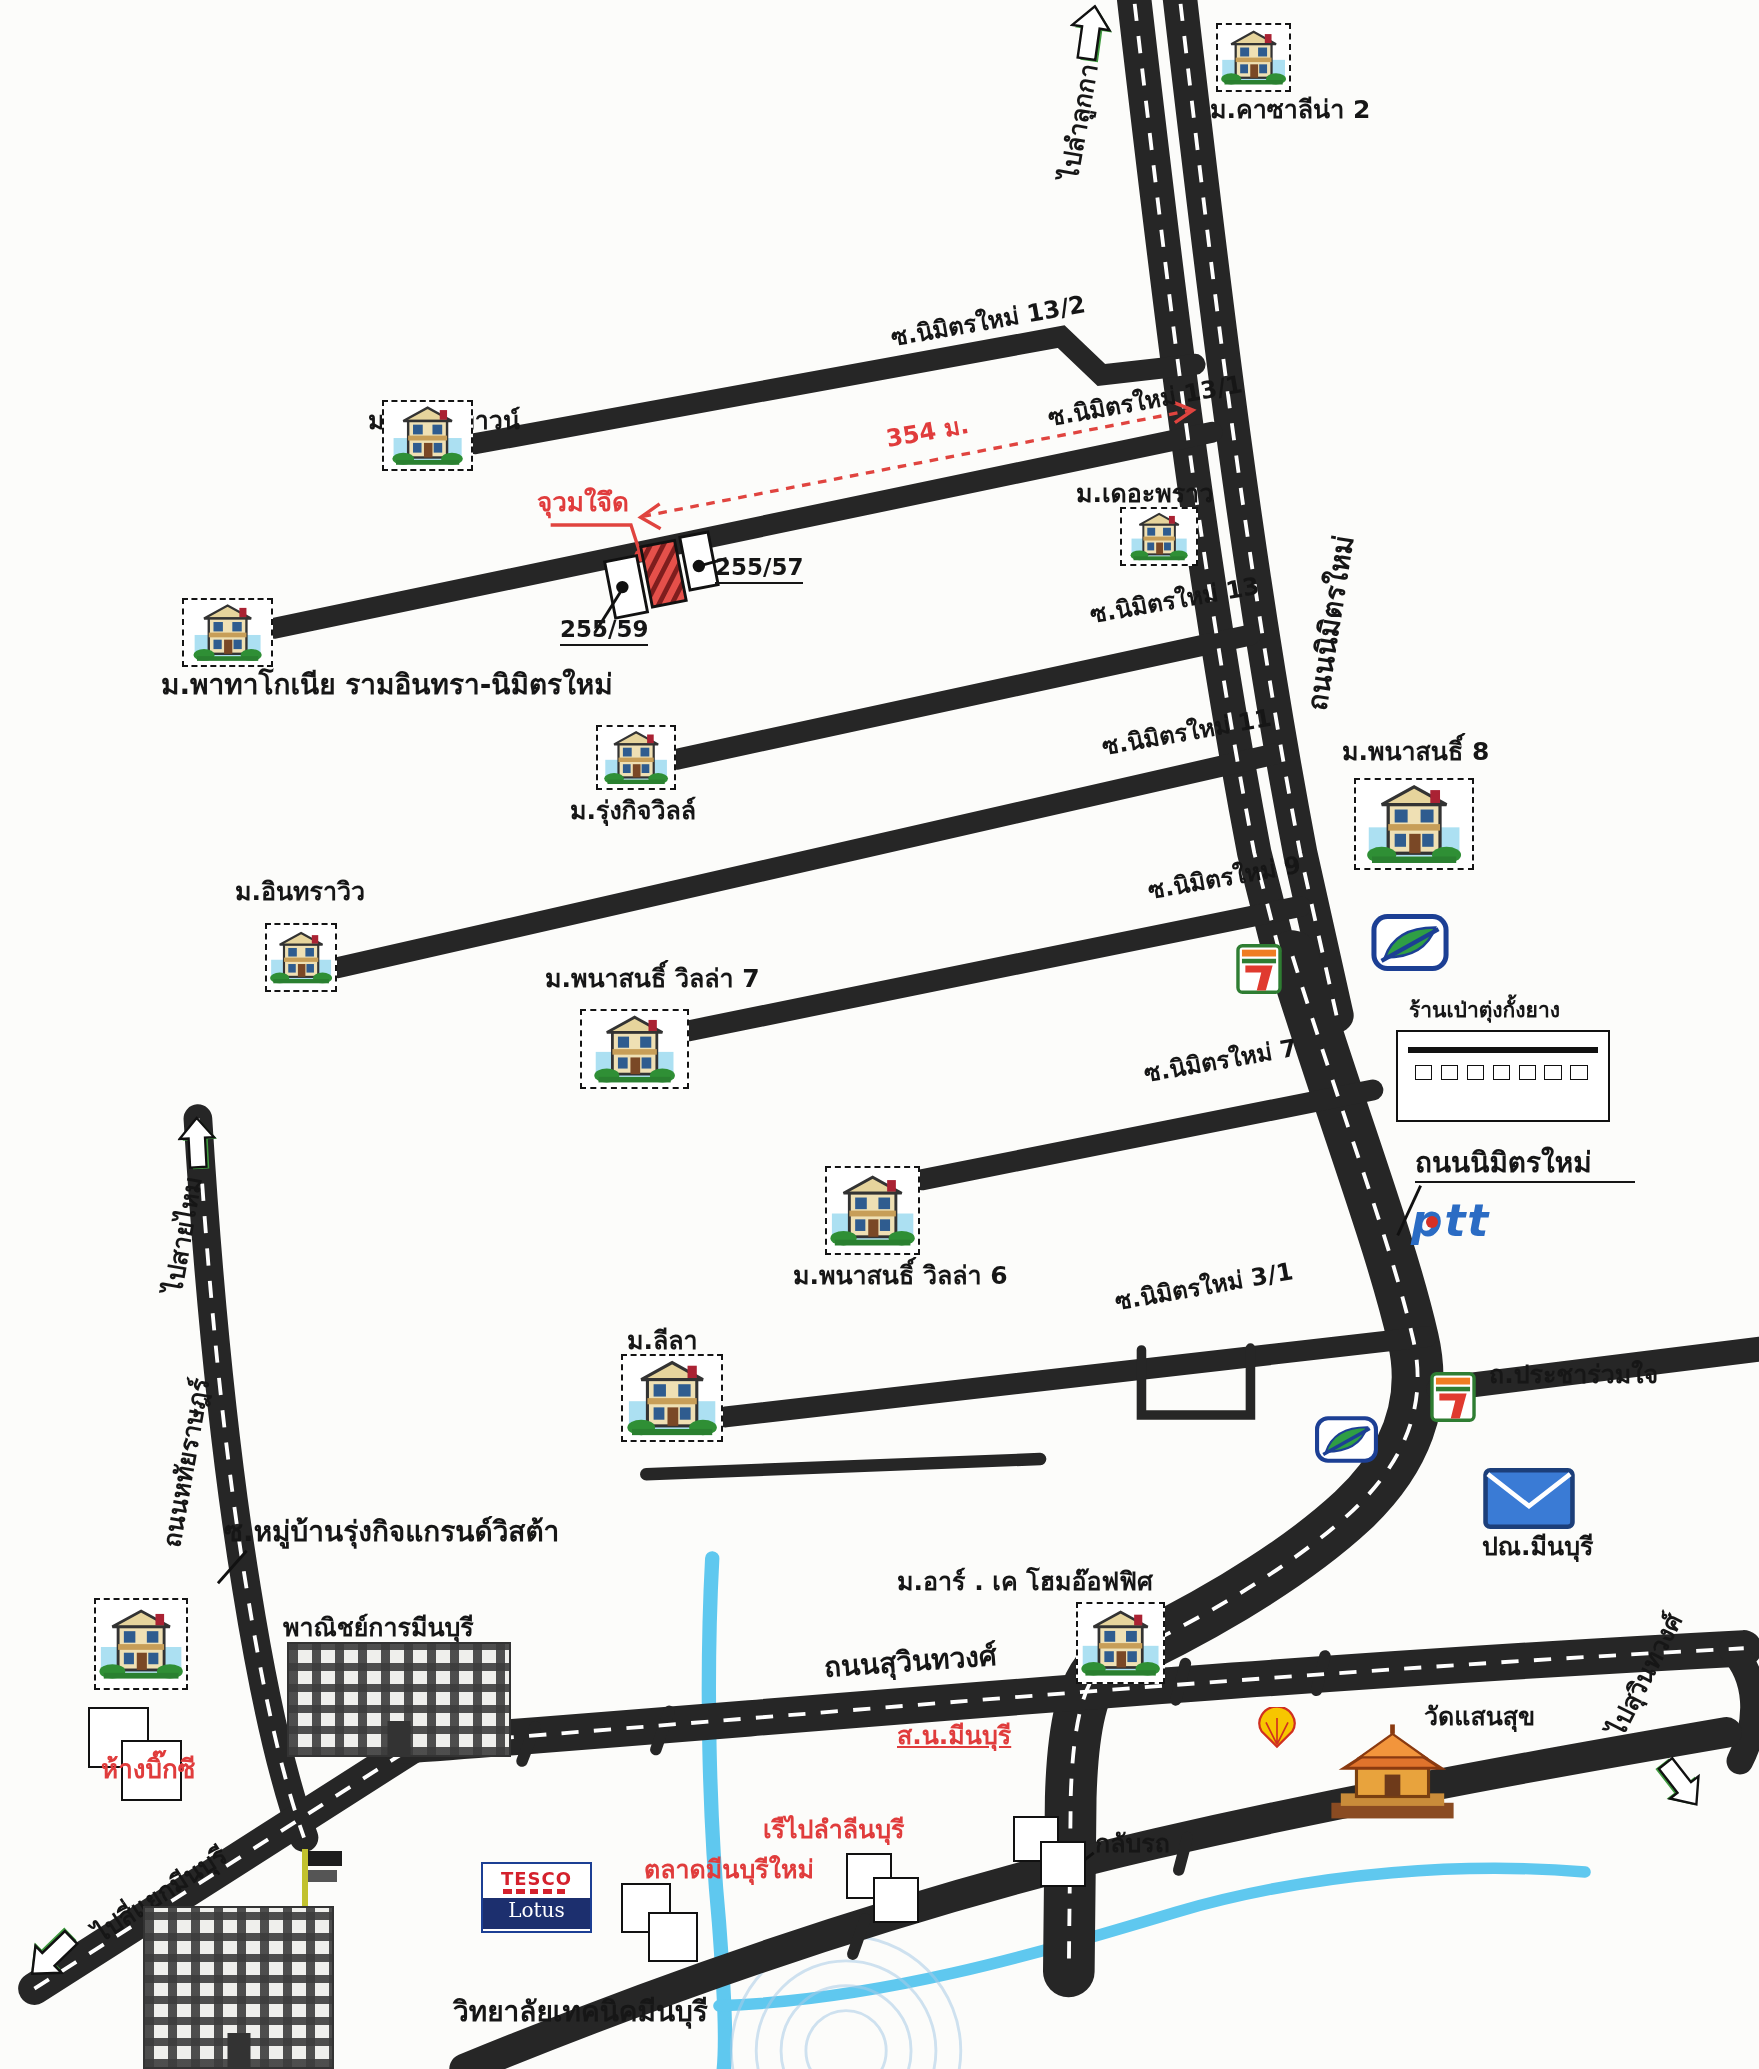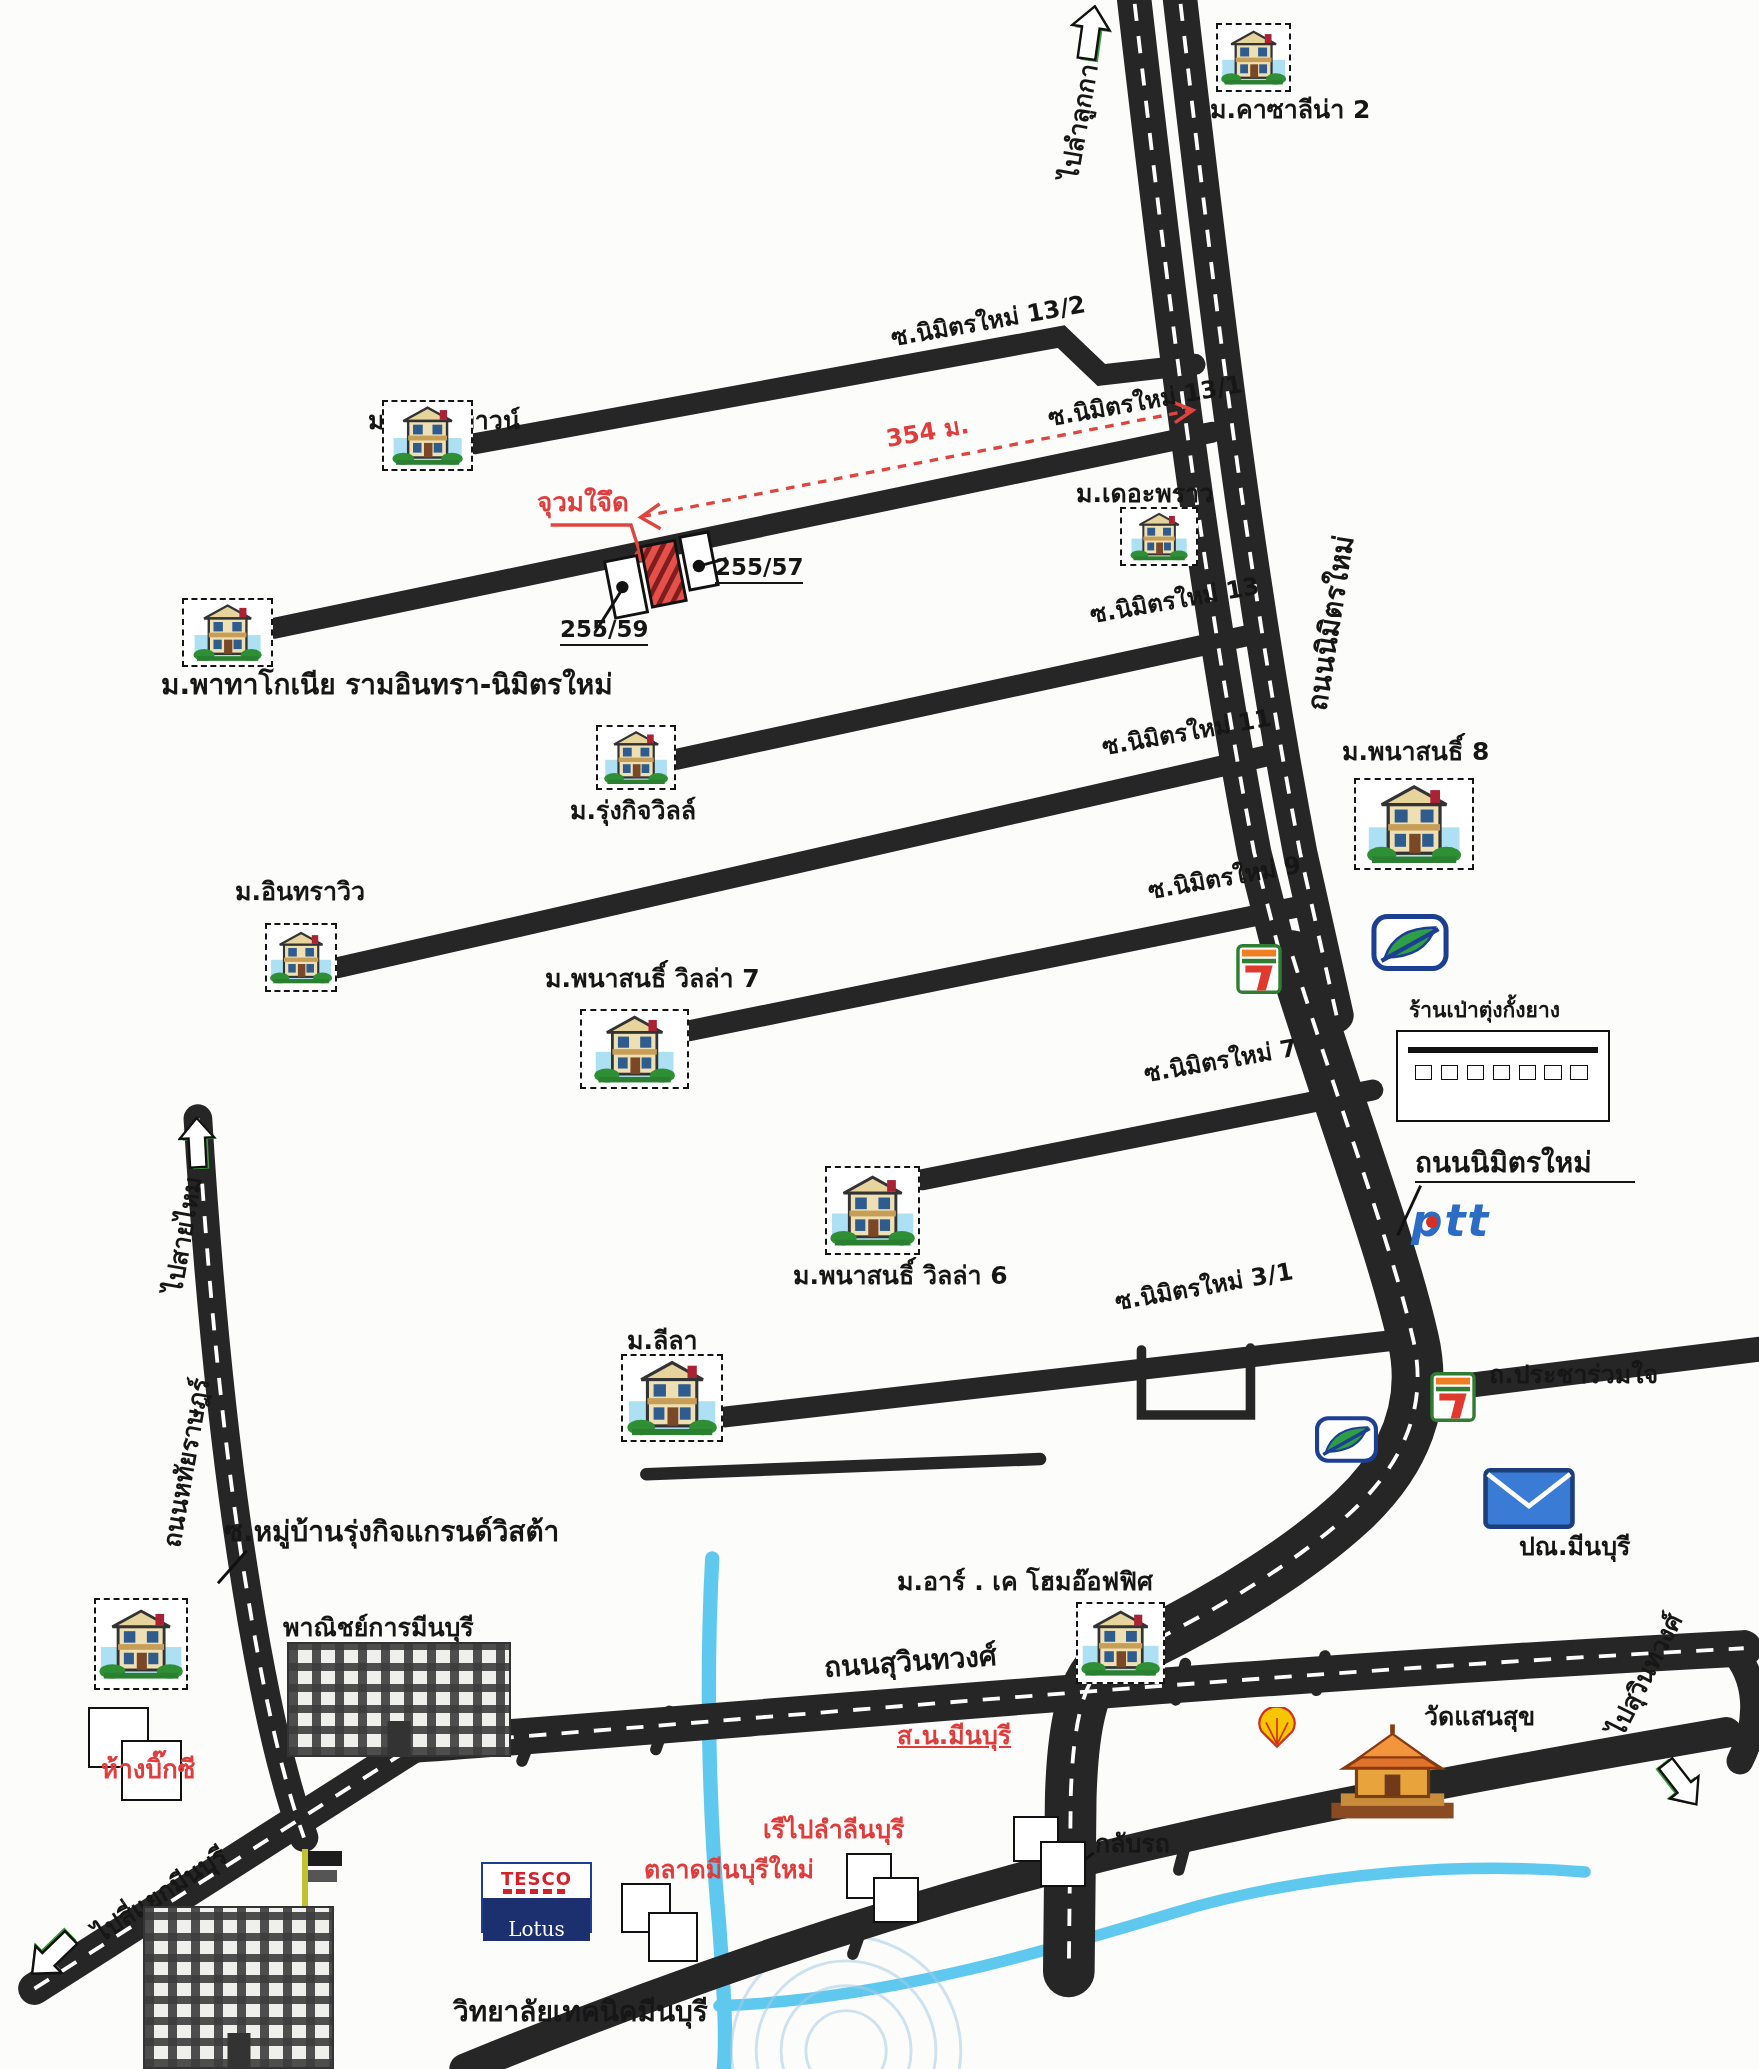--- a/index.html
+++ b/index.html
@@ -26,21 +26,21 @@
   .ptt-dot{position:absolute;width:12.4px;height:12.4px;border-radius:50%;background:#d63026;}
   .bldg{position:absolute;background:
         repeating-linear-gradient(90deg,rgba(60,60,60,.9) 0 8.6px,transparent 8.6px 23px),
         repeating-linear-gradient(0deg,rgba(60,60,60,.9) 0 7.6px,transparent 7.6px 21px),#efefec;
         border:2.9px solid #333;box-sizing:border-box;}
   .bldg .door{position:absolute;left:50%;bottom:0;transform:translateX(-50%);width:23px;height:34px;background:#333;}
   .tesco{position:absolute;width:111px;height:71px;border:2.9px solid #1c3f94;box-sizing:border-box;background:#fff;}
   .tesco .top{height:34px;display:flex;flex-direction:column;align-items:center;justify-content:center;}
   .tesco .top .t{color:#d4202c;font-weight:bold;font-size:18px;letter-spacing:1px;}
   .tesco .dash{width:67px;height:4.8px;background:repeating-linear-gradient(90deg,#d4202c 0 8.6px,transparent 8.6px 13.4px);}
-  .tesco .bot{height:43px;background:#1c2f6e;color:#fff;display:flex;align-items:flex-end;justify-content:center;
+  .tesco .bot{height:31px;background:#1c2f6e;color:#fff;display:flex;align-items:flex-start;justify-content:center;
         font-family:"DejaVu Serif","Liberation Serif",serif;font-size:20px;}
   .shop{position:absolute;border:2.9px solid #111;background:#fff;box-sizing:border-box;}
   .shop .roof{position:absolute;left:9.6px;right:9.6px;top:15.3px;height:5.7px;background:#111;}
   .shop .win{position:absolute;left:17px;right:13.4px;top:32.5px;display:flex;gap:8.6px;}
   .shop .win i{width:15.3px;height:13.4px;border:1.9px solid #111;display:block;background:#fff;}
   .flagpole{position:absolute;width:5.7px;background:#c2c22e;}
   .flag{position:absolute;background:#1d1d1d;}
 </style>
 </head>
 <body>
@@ -451,21 +451,21 @@
         <path d="M 8 26 Q 14 8 38 8 Q 32 26 8 26 Z" fill="#2f9e44" stroke="#1c3f94" stroke-width="1.5"></path>
         <path d="M 6 28 L 40 9" stroke="#1c3f94" stroke-width="2.5" fill="none"></path>
       </svg>
   </div>
   <div class="icon" style="left:1482px;top:1468px;width:94px;height:61px;">
     <svg viewBox="0 0 60 40">
         <rect x="1.5" y="1.5" width="57" height="37" rx="3" fill="#3a7bd5" stroke="#1c3f7a" stroke-width="3"></rect>
         <polyline points="3,4 30,25 57,4" fill="none" stroke="#fff" stroke-width="3"></polyline>
       </svg>
   </div>
-  <div class="lbl" style="left:1482px;top:1533px;margin-left:37px;">ปณ.มีนบุรี</div>
+  <div class="lbl" style="left:1482px;top:1533px;">ปณ.มีนบุรี</div>
 
   <div class="lbl" style="left:283px;top:1614px;">พาณิชย์การมีนบุรี</div>
   <div class="bldg" style="left:287px;top:1642px;width:224px;height:115px;">
       <div class="door"></div>
     </div>
 
   <div class="sq" style="left:88px;top:1707px;width:61px;height:61px;"></div>
   <div class="sq" style="left:121px;top:1740px;width:61px;height:61px;"></div>
   <div class="lbl red" style="left:101px;top:1755px;font-size:26px;z-index:5;">ห้างบิ๊กซี</div>
 

